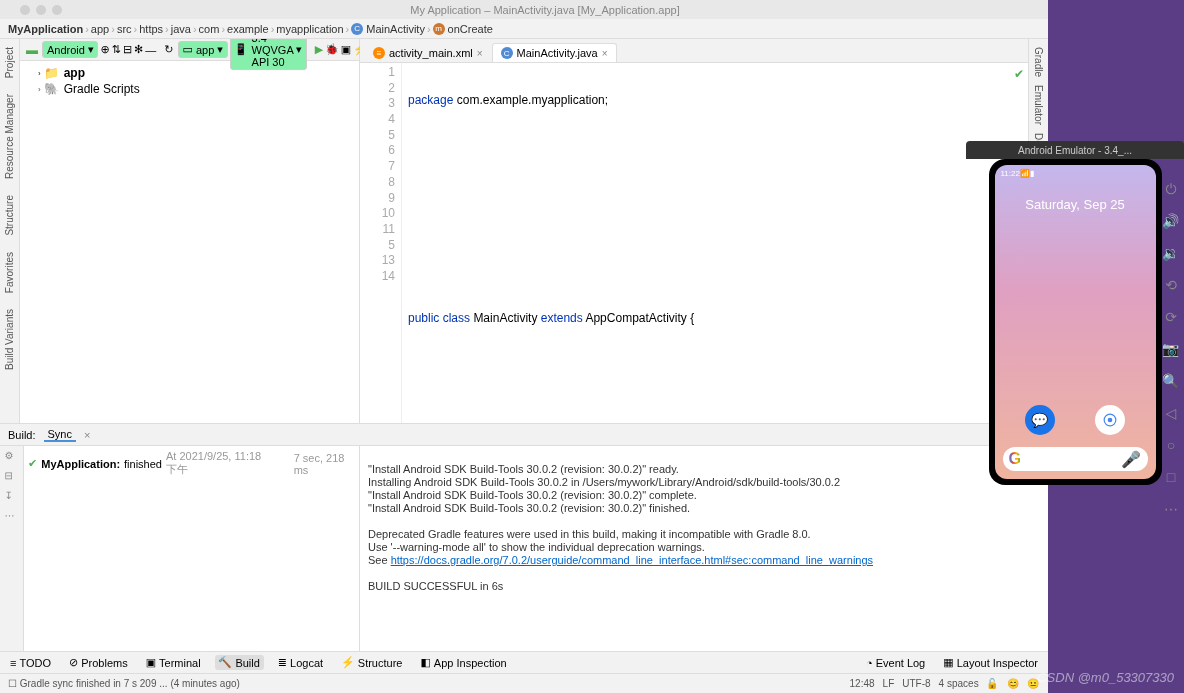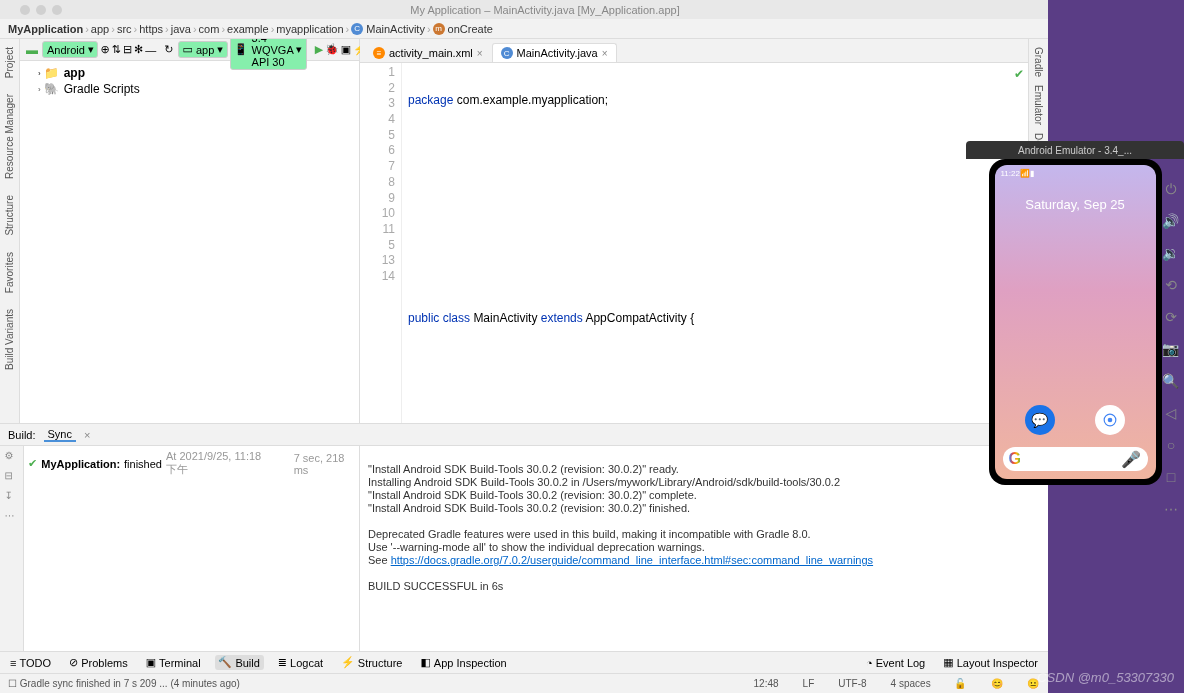--- a/index.html
+++ b/index.html
@@ -51,21 +51,21 @@
 .build-left { width:360px; border-right:1px solid #ddd; display:flex; }
 .build-tb { width:24px; background:#f2f2f2; border-right:1px solid #ddd; display:flex; flex-direction:column; align-items:center; gap:6px; padding-top:4px; }
 .build-tree { flex:1; padding:4px; font-size:11px; }
 .build-item { display:flex; align-items:center; gap:4px; }
 .build-log { flex:1; padding:4px 8px; font-family:Menlo,Consolas,monospace; font-size:11px; color:#333; overflow:auto; white-space:pre-wrap; }
 .build-log a { color:#0066cc; text-decoration:underline; }
 .bottom-tabs { height:22px; background:#f2f2f2; border-top:1px solid #ddd; display:flex; align-items:center; padding:0 6px; font-size:11px; gap:10px; }
 .btab { display:flex; align-items:center; gap:3px; cursor:pointer; padding:1px 4px; }
 .btab.active { background:#ddd; border-radius:3px; }
 .btab-spacer { flex:1; }
-.status-bar { height:20px; background:#f2f2f2; border-top:1px solid #ddd; display:flex; align-items:center; padding:0 8px; font-size:10px; gap:24px; color:#555; }
+.status-bar { height:20px; background:#f2f2f2; border-top:1px solid #ddd; display:flex; align-items:center; padding:0 8px; font-size:10px; gap:8px; color:#555; }
 .sb-spacer { flex:1; }
 
 
 .emulator { position:absolute; top:141px; left:966px; width:218px; }
 .emu-title { height:18px; background:#333; color:#ccc; font-size:10px; display:flex; align-items:center; justify-content:center; border-radius:4px 4px 0 0; }
 .emu-frame { width:173px; height:326px; background:#000; border-radius:16px; padding:6px; margin:0 auto; }
 .emu-screen { width:100%; height:100%; background:linear-gradient(180deg,#c4b7ed 0%,#dfa0c2 40%,#f0b59f 100%); border-radius:12px; position:relative; overflow:hidden; }
 .emu-status { position:absolute; top:4px; left:6px; right:23px; display:flex; justify-content:flex-start; font-size:8px; color:#fff; }
 .emu-date { position:absolute; top:32px; width:100%; text-align:center; color:#fff; font-size:13px; }
 .emu-apps { position:absolute; bottom:44px; width:100%; display:flex; justify-content:center; gap:40px; }

